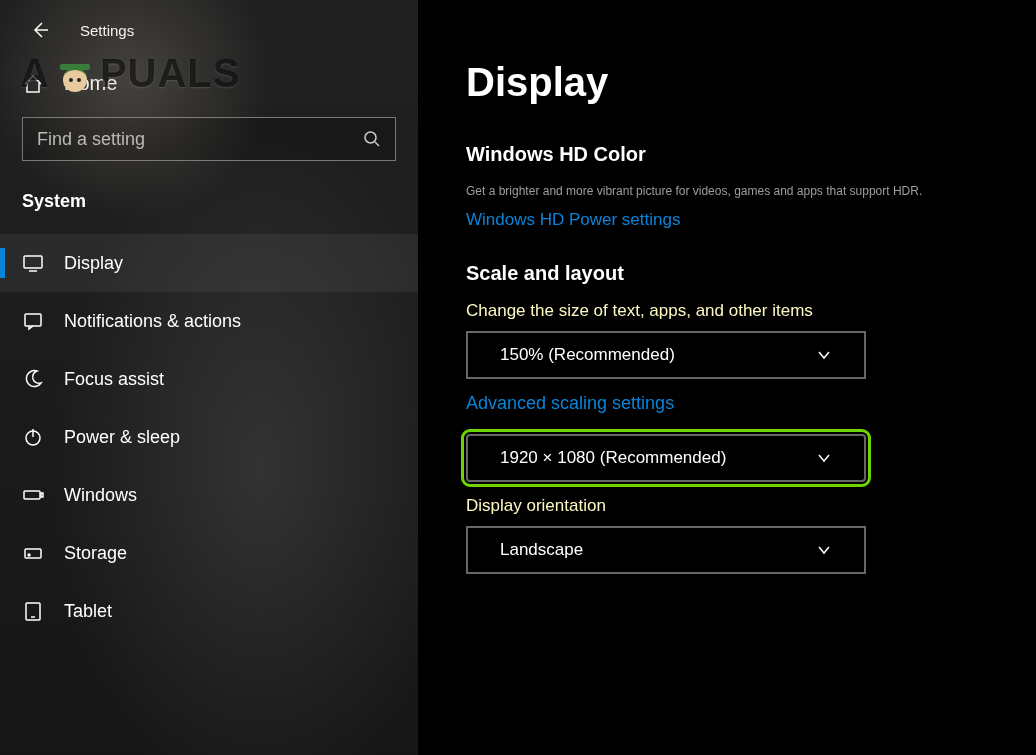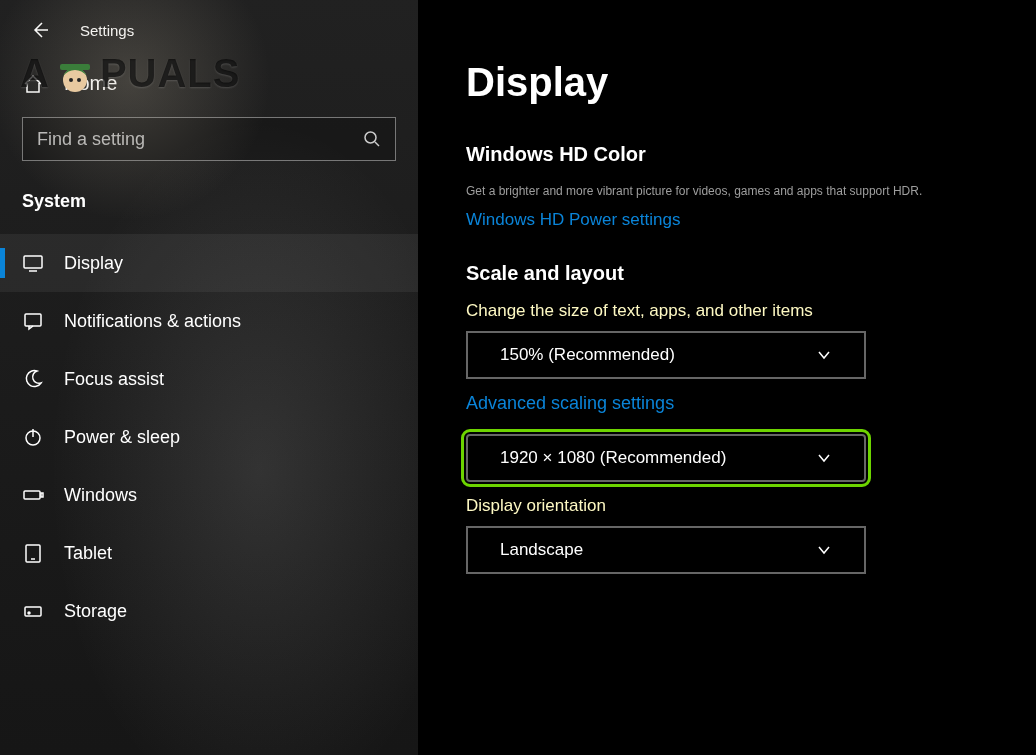--- a/index.html
+++ b/index.html
@@ -235,34 +235,34 @@
           <svg viewBox="0 0 22 22" stroke="#fff" stroke-width="1.5" fill="none">
               <rect x="2" y="7" width="16" height="8" rx="1"></rect>
               <rect x="19" y="9" width="2" height="4"></rect>
             </svg>
         </span>
         <span>Windows</span>
       </li>
       <li>
         <span class="icon">
           <svg viewBox="0 0 22 22" stroke="#fff" stroke-width="1.5" fill="none">
+              <rect x="3" y="7" width="16" height="9" rx="1"></rect>
+              <circle cx="7" cy="13" r="1" fill="#fff"></circle>
+            </svg>
+        </span>
+        <span>Storage</span>
+      </li>
+      <li>
+        <span class="icon">
+          <svg viewBox="0 0 22 22" stroke="#fff" stroke-width="1.5" fill="none">
               <rect x="4" y="3" width="14" height="17" rx="1"></rect>
               <line x1="9" y1="17" x2="13" y2="17"></line>
             </svg>
         </span>
         <span>Tablet</span>
-      </li>
-      <li>
-        <span class="icon">
-          <svg viewBox="0 0 22 22" stroke="#fff" stroke-width="1.5" fill="none">
-              <rect x="3" y="7" width="16" height="9" rx="1"></rect>
-              <circle cx="7" cy="13" r="1" fill="#fff"></circle>
-            </svg>
-        </span>
-        <span>Storage</span>
       </li>
     </ul>
   </div>
 
   <div class="main">
     <h1 class="page-title">Display</h1>
 
     <h2 class="section-title">Windows HD Color</h2>
     <p class="section-desc">Get a brighter and more vibrant picture for videos, games and apps that support HDR.</p>
     <a class="link">Windows HD Power settings</a>

